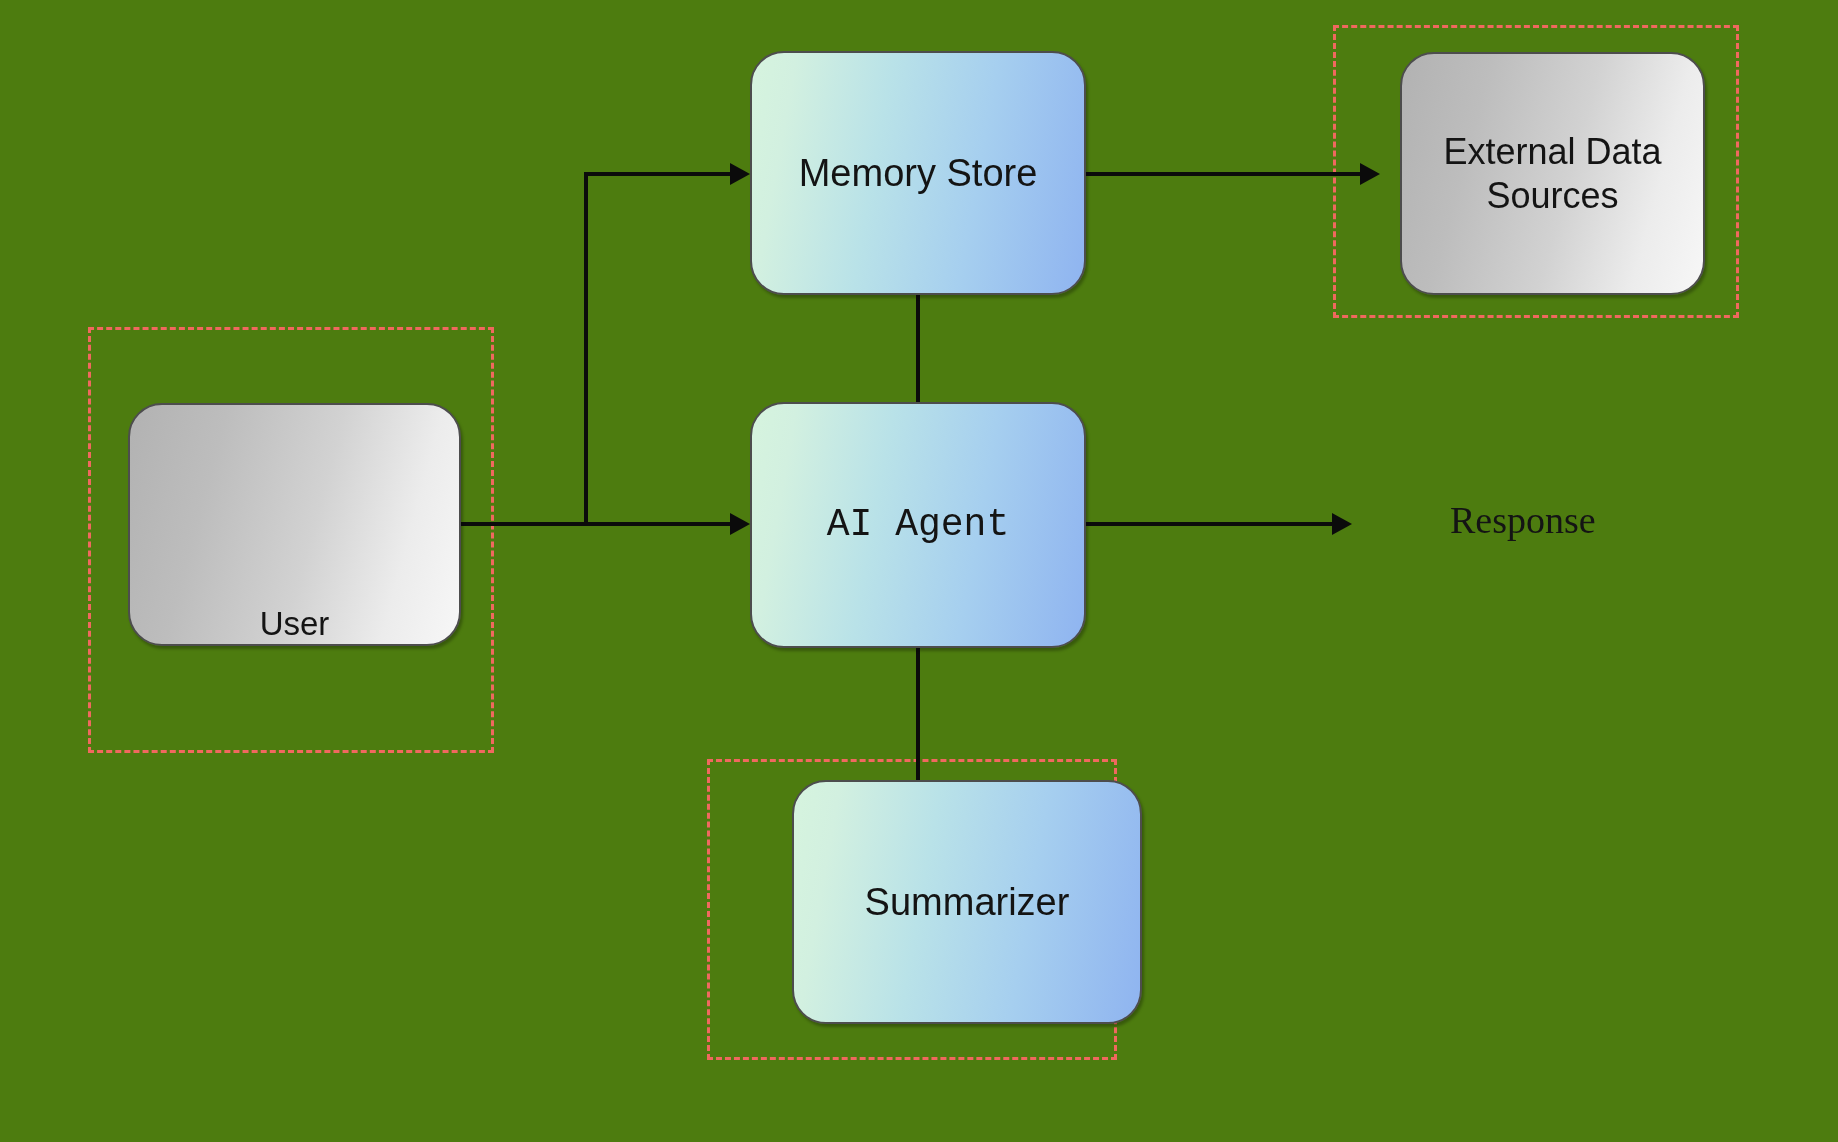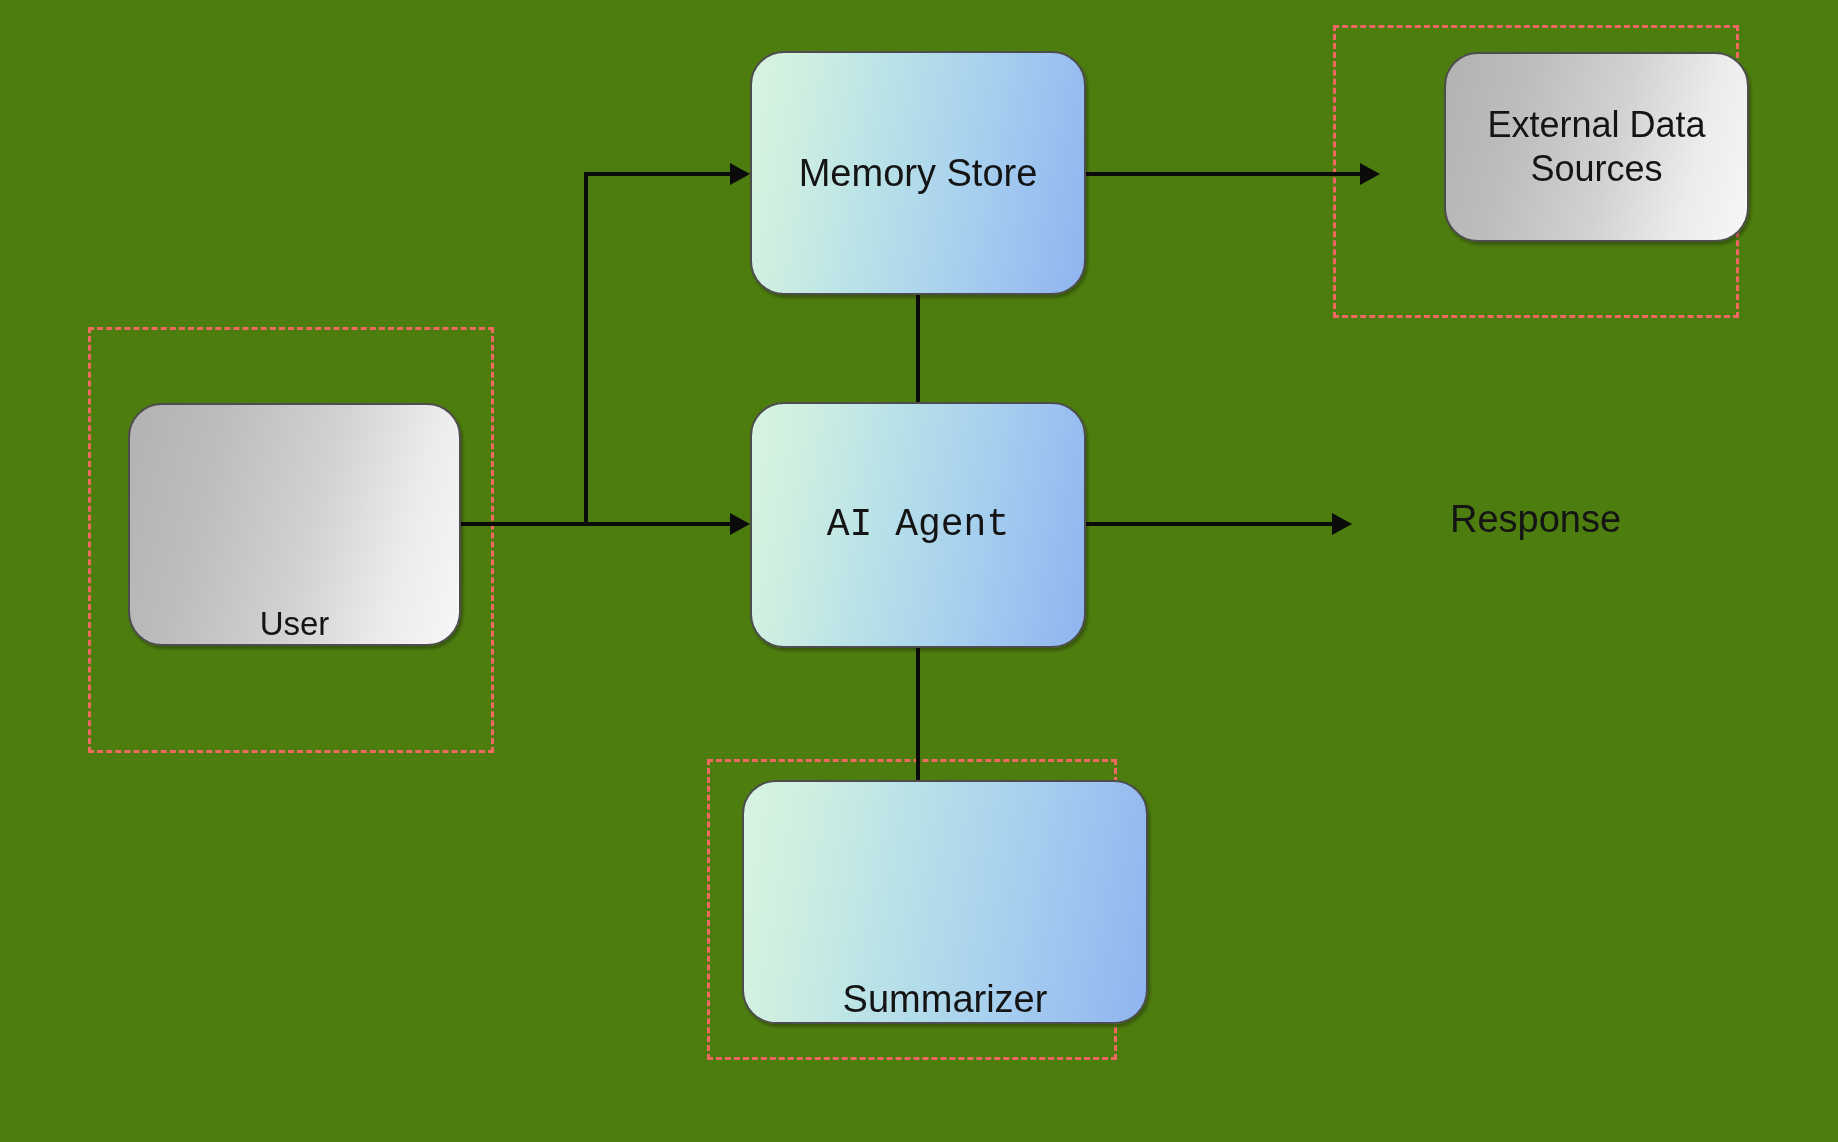--- a/index.html
+++ b/index.html
@@ -49,23 +49,23 @@
     background: linear-gradient(105deg, #b2b2b2 0%, #bdbdbd 25%, #d2d2d2 55%, #ececec 80%, #f7f7f7 100%);
   }
   .node-label {
     display: block;
     white-space: pre-line;
   }
 
   
   #node-memory-store { left: 750px; top: 51px;  width: 336px; height: 244px; font-size: 38px; }
   #node-ai-agent     { left: 750px; top: 402px; width: 336px; height: 246px; font-size: 38px; font-family: Liberation Mono, monospace; }
-  #node-summarizer   { left: 742px; top: 780px; width: 406px; height: 244px; font-size: 38px; align-items: flex-end; }
+  #node-summarizer   { left: 792px; top: 780px; width: 350px; height: 244px; font-size: 38px; }
   #node-user         { left: 128px; top: 403px; width: 333px; height: 243px; font-size: 33px; align-items: flex-end; }
-  #node-external     { left: 1400px; top: 52px; width: 305px; height: 190px; font-size: 36px; margin-left: 44px; }
+  #node-external     { left: 1400px; top: 52px; width: 305px; height: 243px; font-size: 36px; }
 
   
   #frame-user       { left: 88px;  top: 327px; width: 406px; height: 426px; }
   #frame-external   { left: 1333px; top: 25px; width: 406px; height: 293px; }
   #frame-summarizer { left: 707px; top: 759px; width: 410px; height: 301px; }
 
   
   .edge {
     position: absolute;
     background: #0b0b0b;
@@ -106,20 +106,21 @@
   #edge-agent-summarizer-link { left: 916px; top: 648px; height: 134px; }
 
   
   #label-response {
     position: absolute;
     left: 1450px;
     top: 498px;
     font-size: 38px;
     color: #141414;
     white-space: nowrap;
+    font-family: Liberation Serif, serif;
   }
 </style>
 </head>
 <body>
 
 <div id="canvas">
 
   <div class="group-frame" id="frame-user"></div>
   <div class="group-frame" id="frame-external"></div>
   <div class="group-frame" id="frame-summarizer"></div>

